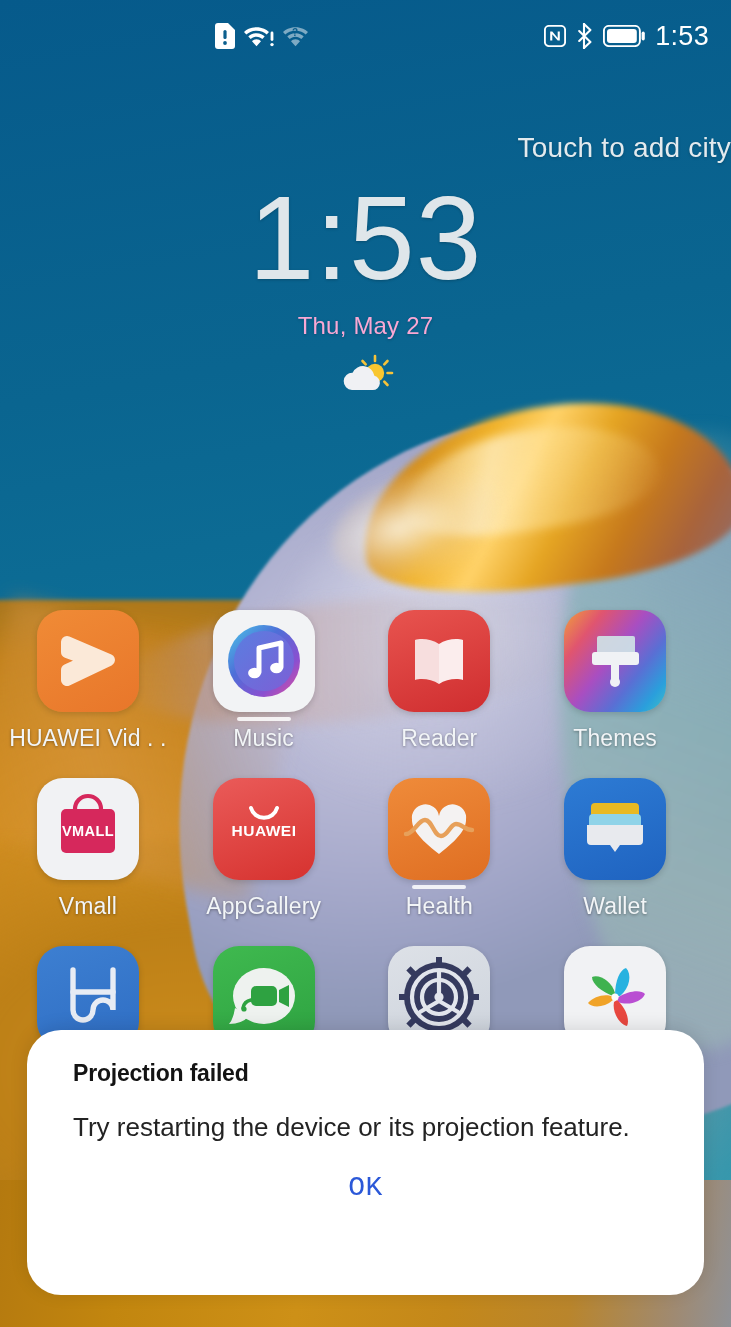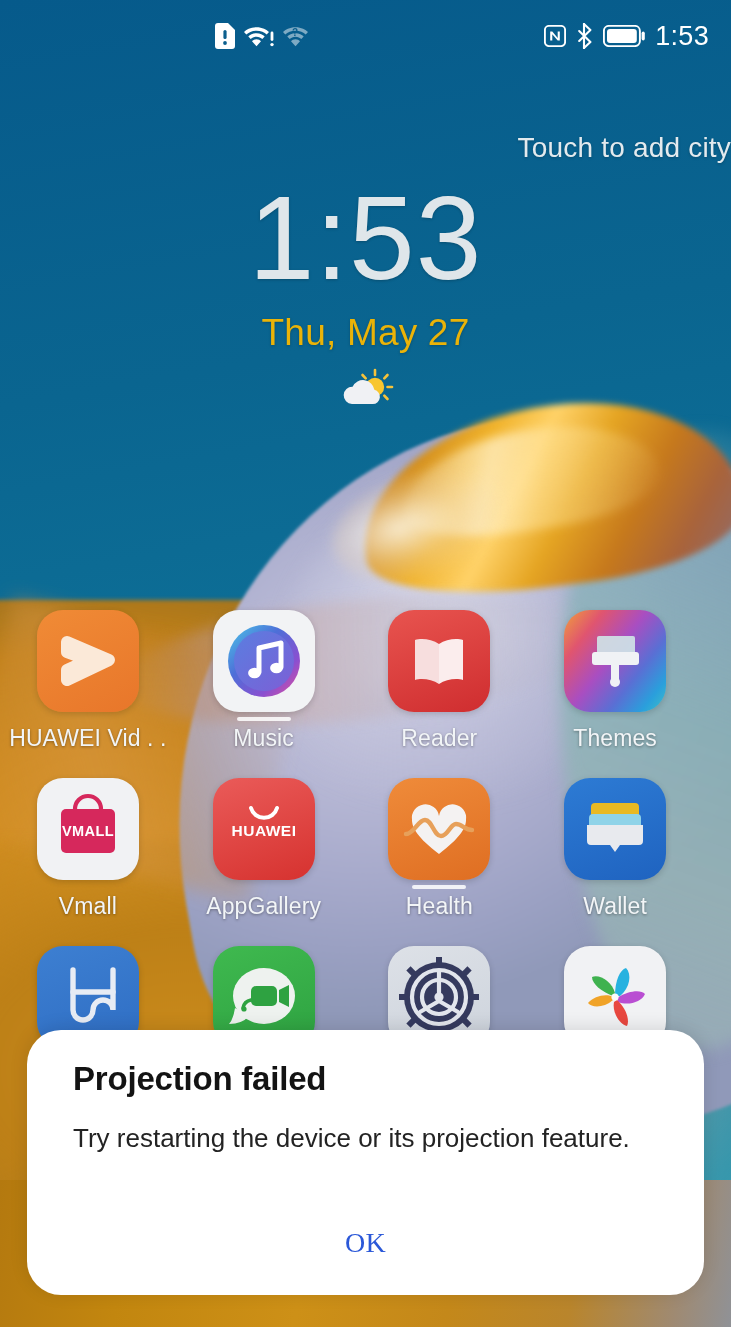--- a/index.html
+++ b/index.html
@@ -215,22 +215,22 @@
   .big-time {
     font-size: 118px;
     line-height: 1.02;
     font-weight: 300;
     letter-spacing: 1px;
     color: #dfe6ea;
     margin-top: 14px;
     font-family: "Liberation Sans", sans-serif;
   }
   .date-line {
-    font-size: 37px;
-    color: #eab308;
+    font-size: 24px;
+    color: #f9a8d4;
     margin-top: 14px;
     letter-spacing: 0.2px;
   }
   .weather-wrap {
     margin-top: 14px;
     display: flex;
     justify-content: center;
   }
 
   
@@ -309,21 +309,21 @@
     width: 677px;
     height: 265px;
     background: #ffffff;
     border-radius: 34px;
     z-index: 9;
     box-shadow: 0 -2px 18px rgba(0,0,0,0.12);
     overflow: hidden;
   }
   .dlg-title {
     margin: 30px 0 0 46px;
-    font-size: 33px;
+    font-size: 23px;
     font-weight: 600;
     color: #131313;
     letter-spacing: -0.2px;
   }
   .dlg-body {
     margin: 24px 46px 4px 46px;
     font-size: 26px;
     line-height: 1.28;
     color: #232323;
   }
@@ -332,24 +332,23 @@
     display: flex;
     justify-content: center;
   }
   .dlg-ok {
     font-size: 28px;
     color: #2b58d8;
     font-weight: 500;
     letter-spacing: 0.4px;
     background: none;
     border: none;
-    font-family: Liberation Serif, serif;
+    font-family: Liberation Mono, monospace;
     padding: 6px 34px;
     cursor: pointer;
-    margin-top: 44px;
   }
 </style>
 </head>
 <body>
 
 <div id="screen">
 
   <div class="wallpaper">
     <div class="wp-sky"></div>
     <div class="wp-amber"></div>

